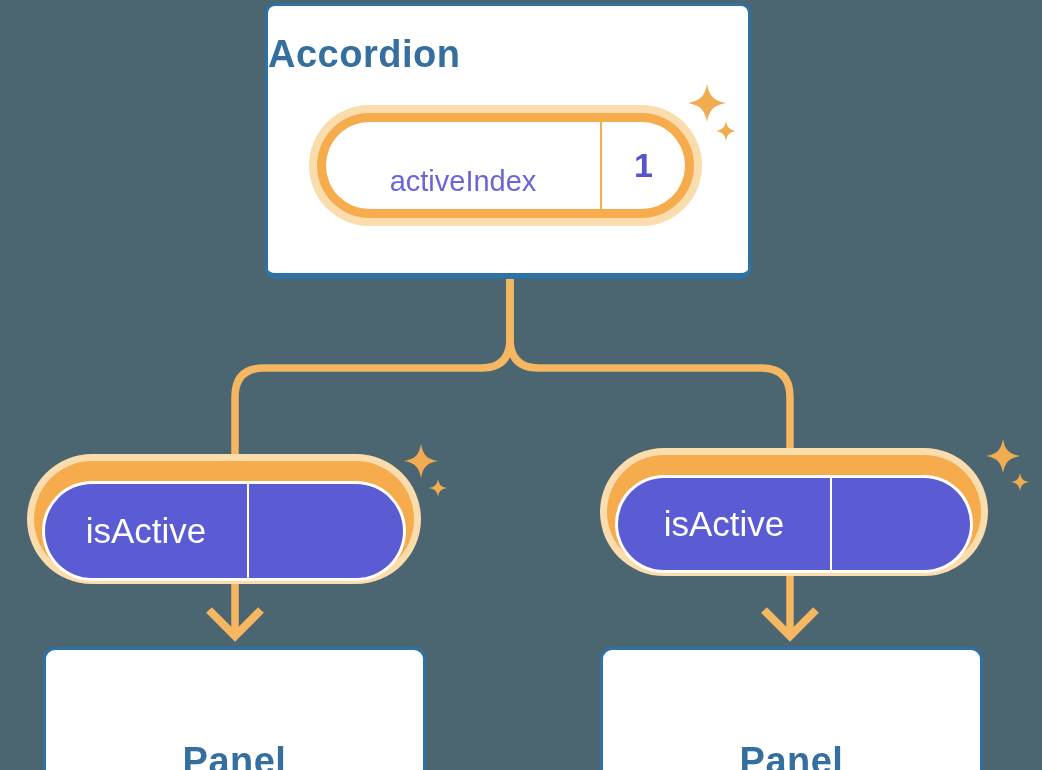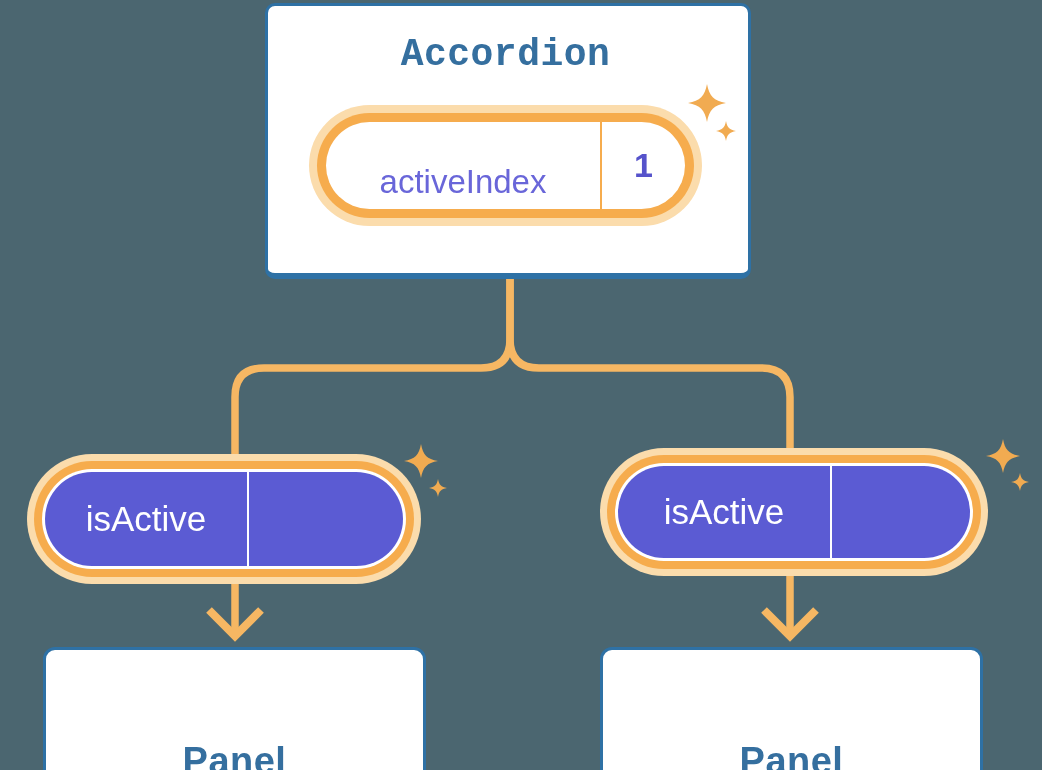--- a/index.html
+++ b/index.html
@@ -33,21 +33,21 @@
   }
   .root-card{left:265px;top:3px;width:486px;height:276px;border-radius:10px;}
   .panel-card{top:647px;width:383px;height:142px;display:flex;align-items:flex-end;justify-content:center;}
   .panel-left{left:43px;}
   .panel-right{left:600px;}
   .card-title{
     color:var(--card-text,#356F9F);
     font-size:38px;font-weight:bold;
     letter-spacing:0.5px;
   }
-  .root-title{position:absolute;left:0;right:5px;top:27px;text-align:center;font-family:Liberation Mono, monospace;}
+  .root-title{position:absolute;left:0;right:5px;top:27px;text-align:left;}
 
   
   .pill-glow{
     position:absolute;
     box-sizing:border-box;
     border-radius:999px;
     background:var(--orange-glow,#FBDCAC);
     padding:8px;
     z-index:2;
   }
@@ -57,30 +57,30 @@
     background:var(--orange-ring,#F6AC4D);
     padding:9px;
   }
   .pill-white{
     box-sizing:border-box;width:100%;height:100%;
     border-radius:999px;
     background:#FFFFFF;
     display:flex;align-items:stretch;overflow:hidden;
   }
   .pill-cell{display:flex;align-items:center;justify-content:center;}
-  .state-key{color:var(--purple-text,#6966D9);font-size:33px;margin-top:32px;}
+  .state-key{color:var(--purple-text,#6966D9);font-size:29px;margin-top:32px;}
   .state-val{color:var(--value-text,#5653CB);font-size:34px;font-weight:bold;}
   .state-divider{width:2px;background:var(--orange-ring,#F6AC4D);}
 
   
   .prop-glow{padding:7px;}
   .prop-ring{padding:8px;}
   .pill-gap{
     box-sizing:border-box;width:100%;height:100%;
-    border-radius:999px;background:#FFFFFF;padding:3px;
+    border-radius:999px;background:#FFFFFF;padding:3px;margin-top:12px;
   }
   .pill-purple{
     box-sizing:border-box;width:100%;height:100%;
     border-radius:999px;background:var(--purple,#5B5BD3);
     display:flex;align-items:stretch;overflow:hidden;
   }
   .prop-key{color:var(--pill-text,#FFFFFF);font-size:35px;}
   .prop-val{color:var(--pill-text,#FFFFFF);font-size:34px;font-weight:bold;}
   .prop-divider{width:2px;background:#FFFFFF;}
 

